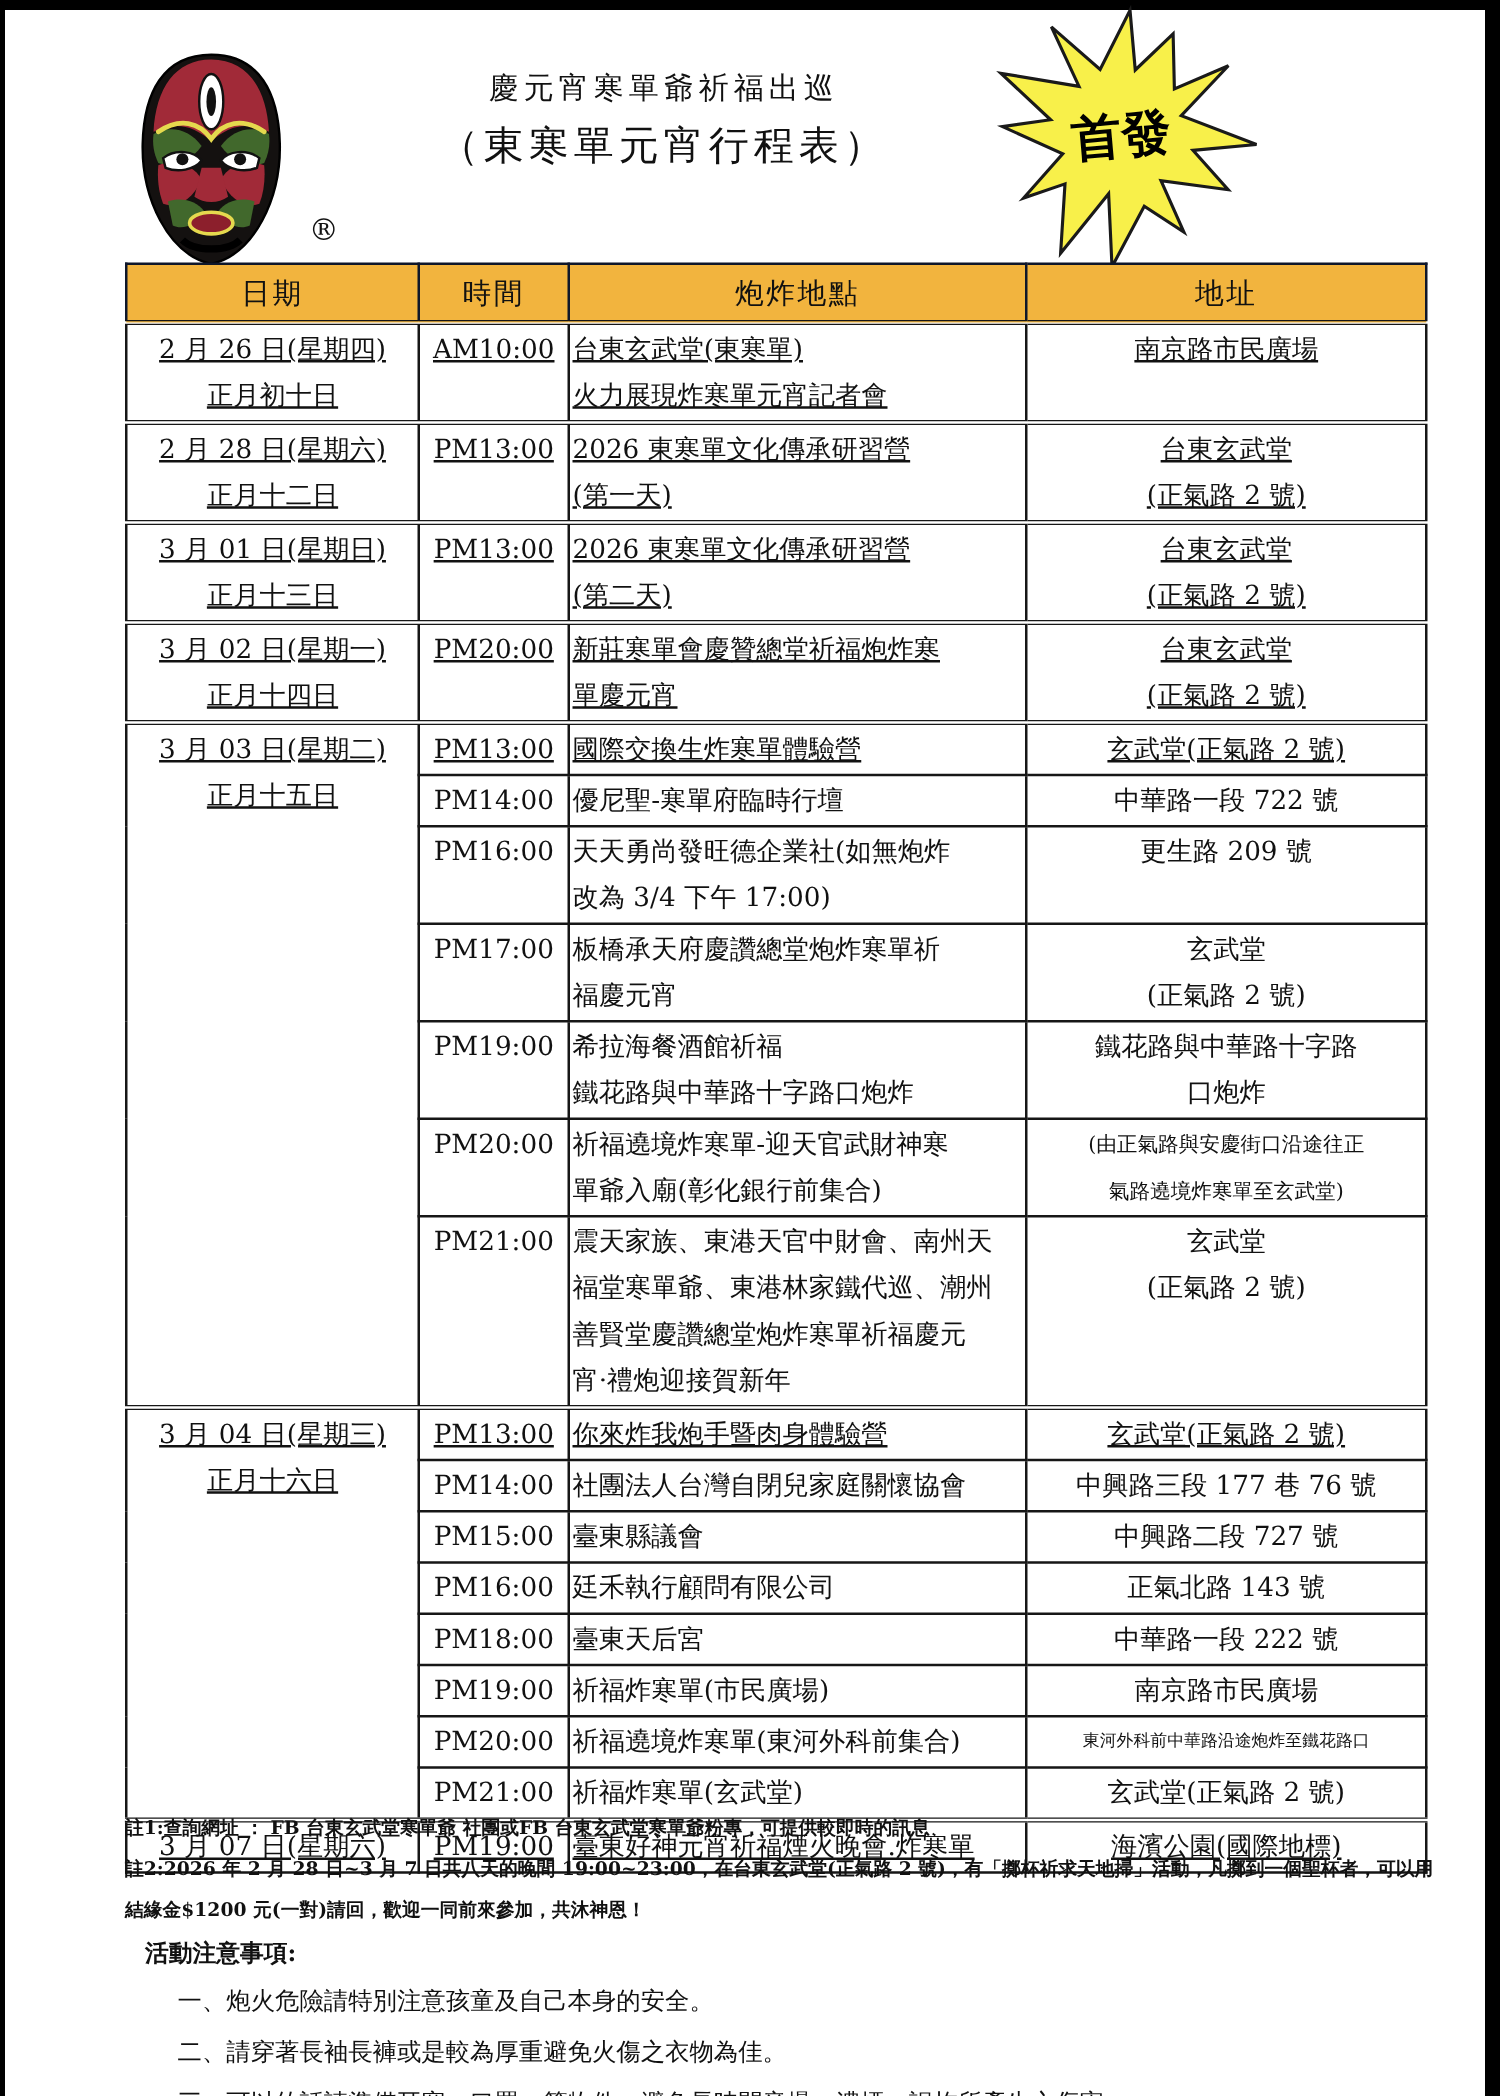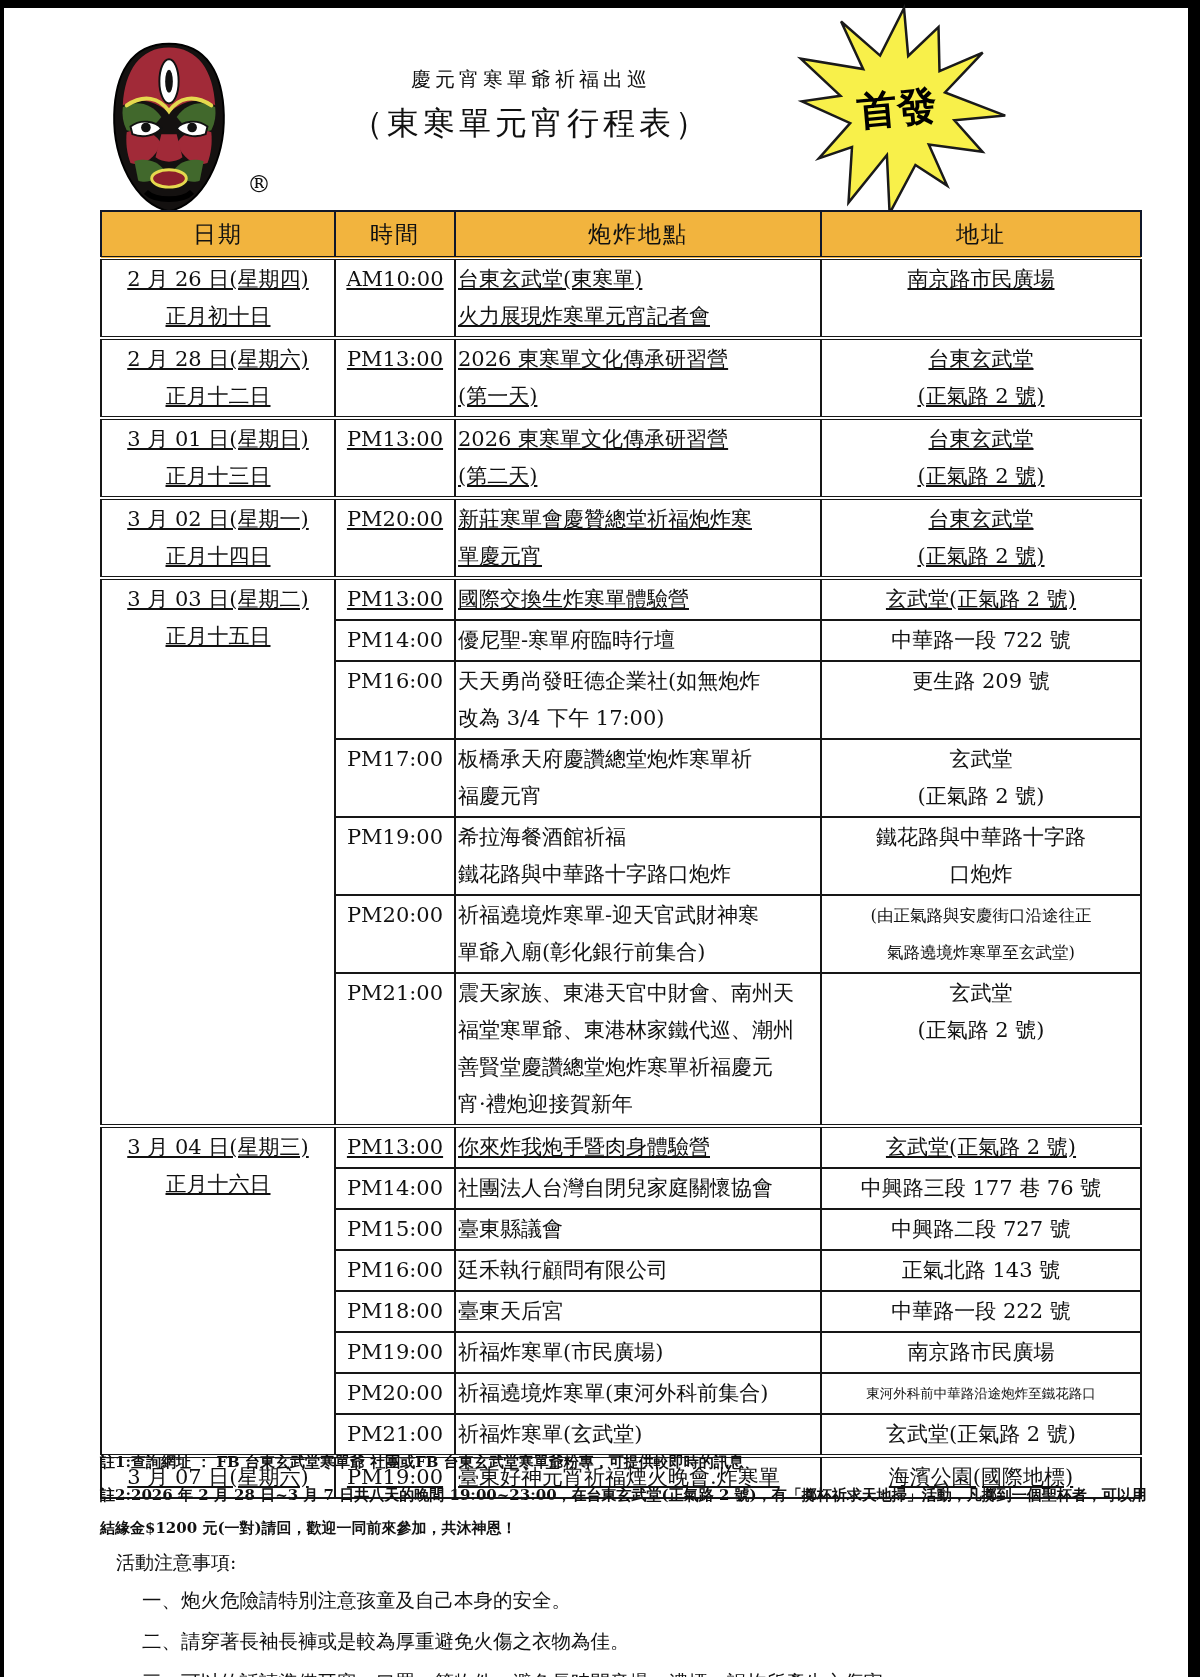--- a/index.html
+++ b/index.html
@@ -14,21 +14,21 @@
   .bar{position:absolute;background:#000;}
   .bar-top{top:0;left:0;width:1200px;height:8px;}
   .bar-right{top:0;right:0;width:12px;height:1677px;}
   .bar-left{top:0;left:0;width:4px;height:1677px;}
 
   
   .logo{position:absolute;left:100px;top:38px;width:138px;height:178px;}
   .regmark{position:absolute;left:247px;top:170px;font-size:24px;}
   .title-block{position:absolute;left:248px;top:38px;width:566px;text-align:center;}
   .main-title{font-size:47px;letter-spacing:1px;white-space:nowrap;line-height:56px;}
-  .sub1{font-size:20px;margin-top:28px;letter-spacing:4px;}
+  .sub1{font-size:24px;margin-top:16px;letter-spacing:4px;}
   .sub2{font-size:32px;margin-top:9px;letter-spacing:4px;}
   .starburst{position:absolute;left:778px;top:0px;width:238px;height:218px;}
   .starburst text{font-weight:bold;font-family:"DejaVu Serif","Liberation Serif",serif;}
 
   
   table.sched{
     position:absolute;left:100px;top:210px;width:1040px;
     border-collapse:collapse;table-layout:fixed;
     font-size:21px;
   }
@@ -49,21 +49,21 @@
   .sched td .line{line-height:37px;white-space:nowrap;}
   td.date-cell,td.time-cell{text-align:center;}
   td.event-cell{text-align:left;padding-left:2px;}
   td.addr-cell{text-align:center;}
   td.addr-cell.small .line{font-size:16.5px;}
   td.addr-cell.xsmall .line{font-size:13.5px;text-align:center;}
 
   
   .notes{position:absolute;left:100px;top:1446px;width:1048px;}
   .note-bold{font-weight:bold;font-size:15px;line-height:33px;}
-  .attention-title{font-weight:normal;font-size:19px;margin-top:5px;margin-left:16px;}
+  .attention-title{font-weight:bold;font-size:19px;margin-top:5px;margin-left:16px;}
   .note-items{margin-left:42px;margin-top:4px;}
   .note-items .item{font-size:19.5px;line-height:41px;}
 </style>
 </head>
 <body>
 
 <div id="page">
   <div class="bar bar-top"></div>
   <div class="bar bar-left"></div>
   <div class="bar bar-right"></div>

